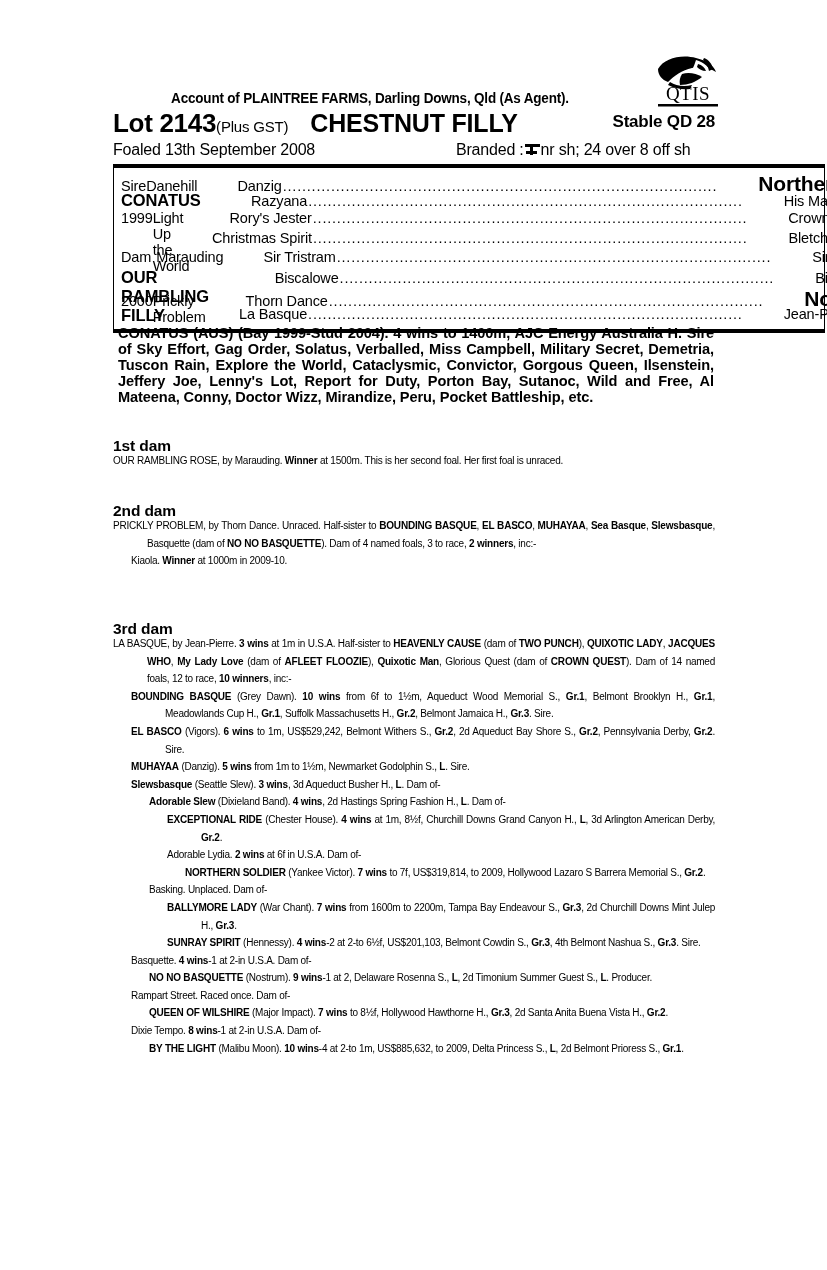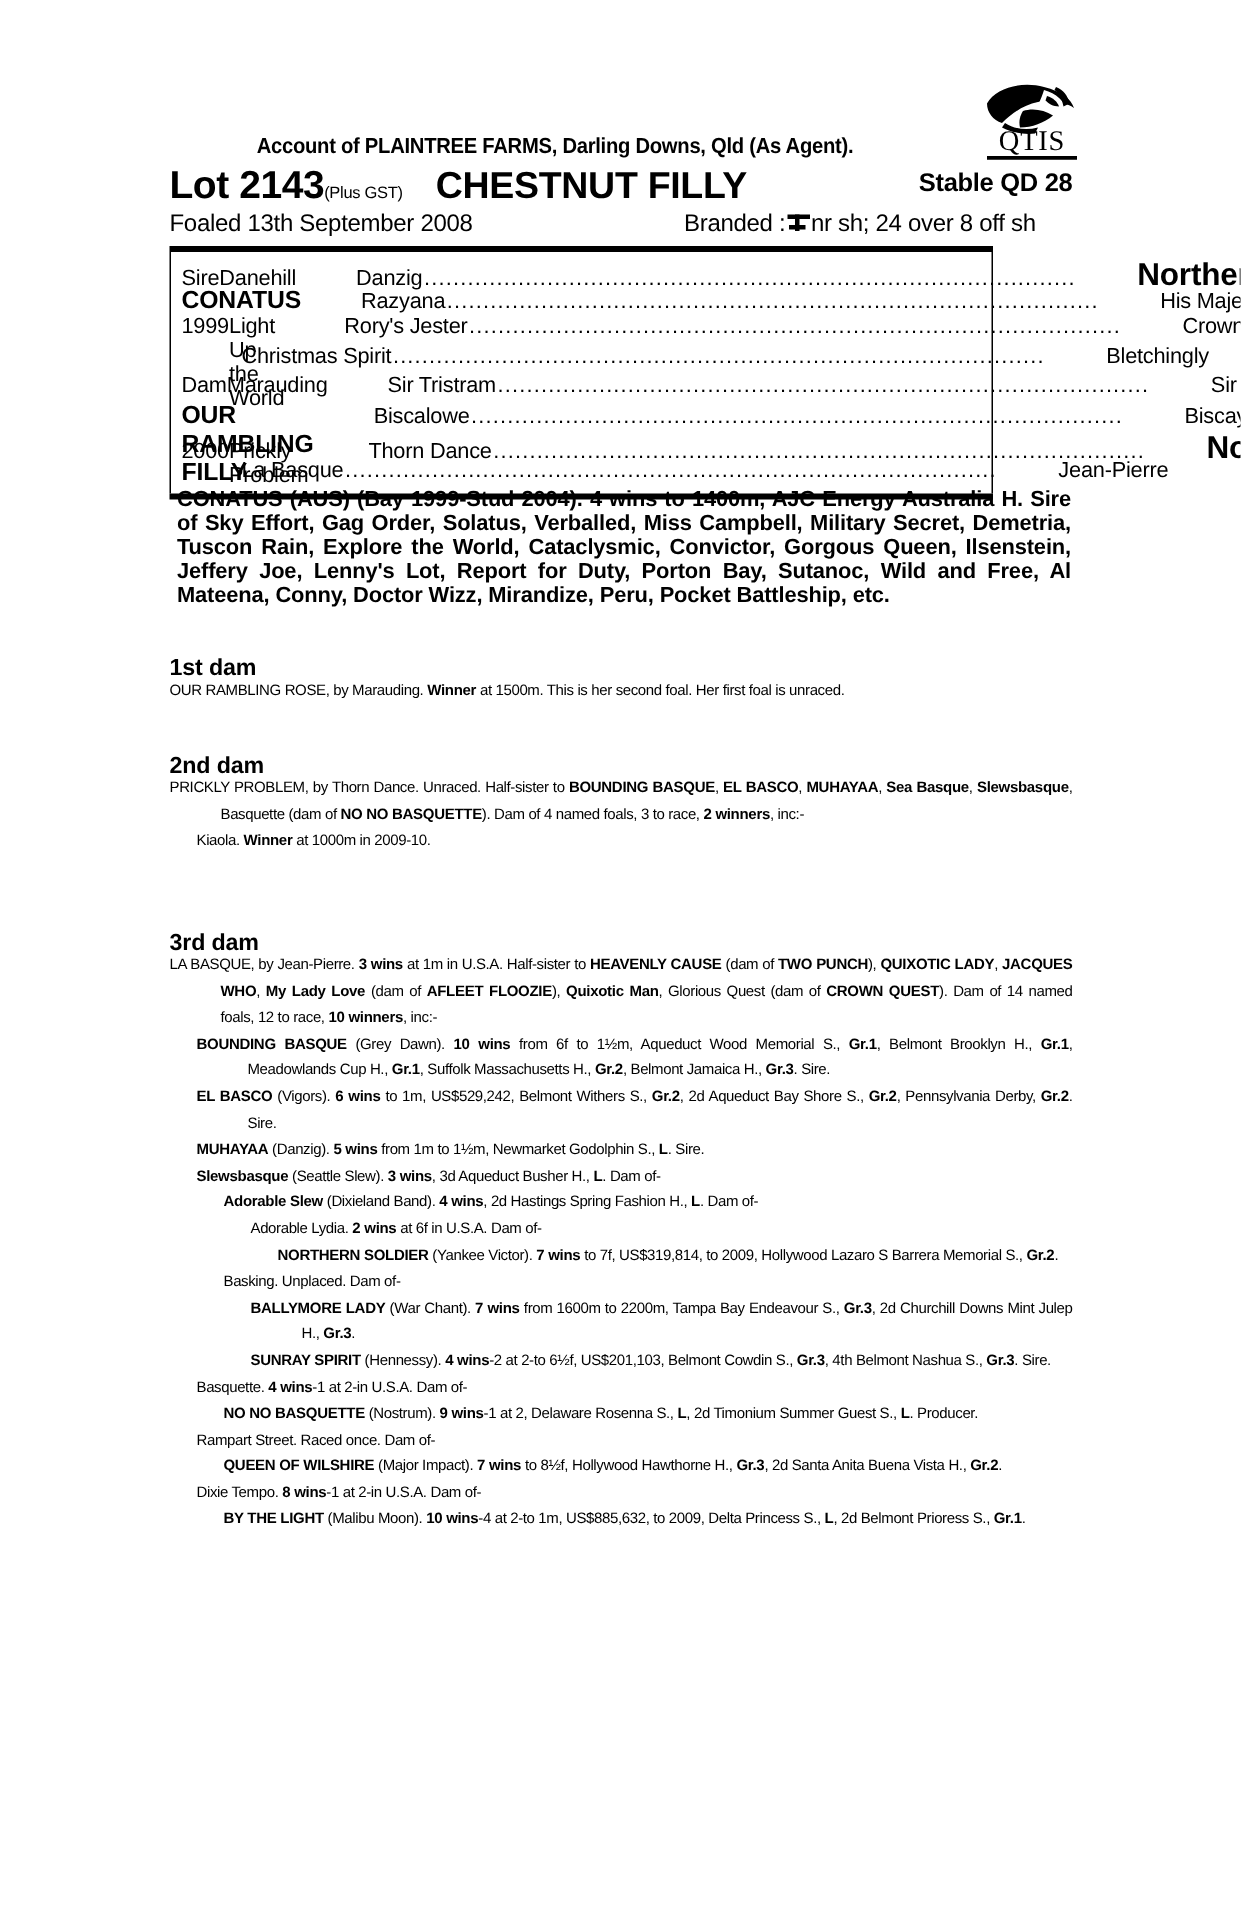--- a/index.html
+++ b/index.html
@@ -50,21 +50,21 @@
     top: 108px;
     width: 602px;
     height: 30px;
   }
   .lot-no {
     font-weight: bold;
     font-size: 26px;
     letter-spacing: -0.3px;
   }
   .plus-gst {
-    font-size: 11px;
+    font-size: 15px;
     font-weight: normal;
     letter-spacing: -0.2px;
   }
   .colour-sex {
     font-weight: bold;
     font-size: 25px;
     letter-spacing: -0.2px;
     margin-left: 22px;
   }
   .stable {
@@ -119,21 +119,21 @@
     width: 11px;
     height: 2.5px;
     background: #000;
   }
 
   
   .ped-wrap {
     position: absolute;
     left: 113px;
     top: 164px;
-    width: 549px;
+    width: 712px;
   }
   .ped-rule-top {
     height: 4px;
     background: #000;
   }
   .ped-rule-bottom {
     height: 4px;
     background: #000;
   }
   .ped-box {
@@ -362,20 +362,21 @@
   <div class="blk" style="top:620px">
     <div class="section-head">3rd dam</div>
   </div>
   <div class="blk" style="top:635px" id="dam3-body">
       <div class="body-txt hang1">LA BASQUE, by Jean-Pierre. <b>3 wins</b> at 1m in U.S.A. Half-sister to <b>HEAVENLY CAUSE</b> (dam of <b>TWO PUNCH</b>), <b>QUIXOTIC LADY</b>, <b>JACQUES WHO</b>, <b>My Lady Love</b> (dam of <b>AFLEET FLOOZIE</b>), <b>Quixotic Man</b>, Glorious Quest (dam of <b>CROWN QUEST</b>). Dam of 14 named foals, 12 to race, <b>10 winners</b>, inc:-</div>
       <div class="body-txt hang3"><b>BOUNDING BASQUE</b> (Grey Dawn). <b>10 wins</b> from 6f to 1½m, Aqueduct Wood Memorial S., <b>Gr.1</b>, Belmont Brooklyn H., <b>Gr.1</b>, Meadowlands Cup H., <b>Gr.1</b>, Suffolk Massachusetts H., <b>Gr.2</b>, Belmont Jamaica H., <b>Gr.3</b>. Sire.</div>
       <div class="body-txt hang3"><b>EL BASCO</b> (Vigors). <b>6 wins</b> to 1m, US$529,242, Belmont Withers S., <b>Gr.2</b>, 2d Aqueduct Bay Shore S., <b>Gr.2</b>, Pennsylvania Derby, <b>Gr.2</b>. Sire.</div>
       <div class="body-txt hang3"><b>MUHAYAA</b> (Danzig). <b>5 wins</b> from 1m to 1½m, Newmarket Godolphin S., <b>L</b>. Sire.</div>
       <div class="body-txt hang3"><b>Slewsbasque</b> (Seattle Slew). <b>3 wins</b>, 3d Aqueduct Busher H., <b>L</b>. Dam of-</div>
       <div class="body-txt hang4"><b>Adorable Slew</b> (Dixieland Band). <b>4 wins</b>, 2d Hastings Spring Fashion H., <b>L</b>. Dam of-</div>
+      <div class="body-txt hang5"><b>EXCEPTIONAL RIDE</b> (Chester House). <b>4 wins</b> at 1m, 8½f, Churchill Downs Grand Canyon H., <b>L</b>, 3d Arlington American Derby, <b>Gr.2</b>.</div>
       <div class="body-txt hang5">Adorable Lydia. <b>2 wins</b> at 6f in U.S.A. Dam of-</div>
       <div class="body-txt hang6"><b>NORTHERN SOLDIER</b> (Yankee Victor). <b>7 wins</b> to 7f, US$319,814, to 2009, Hollywood Lazaro S Barrera Memorial S., <b>Gr.2</b>.</div>
       <div class="body-txt hang4">Basking. Unplaced. Dam of-</div>
       <div class="body-txt hang5"><b>BALLYMORE LADY</b> (War Chant). <b>7 wins</b> from 1600m to 2200m, Tampa Bay Endeavour S., <b>Gr.3</b>, 2d Churchill Downs Mint Julep H., <b>Gr.3</b>.</div>
       <div class="body-txt hang5"><b>SUNRAY SPIRIT</b> (Hennessy). <b>4 wins</b>-2 at 2-to 6½f, US$201,103, Belmont Cowdin S., <b>Gr.3</b>, 4th Belmont Nashua S., <b>Gr.3</b>. Sire.</div>
       <div class="body-txt hang3">Basquette. <b>4 wins</b>-1 at 2-in U.S.A. Dam of-</div>
       <div class="body-txt hang4"><b>NO NO BASQUETTE</b> (Nostrum). <b>9 wins</b>-1 at 2, Delaware Rosenna S., <b>L</b>, 2d Timonium Summer Guest S., <b>L</b>. Producer.</div>
       <div class="body-txt hang3">Rampart Street. Raced once. Dam of-</div>
       <div class="body-txt hang4"><b>QUEEN OF WILSHIRE</b> (Major Impact). <b>7 wins</b> to 8½f, Hollywood Hawthorne H., <b>Gr.3</b>, 2d Santa Anita Buena Vista H., <b>Gr.2</b>.</div>
       <div class="body-txt hang3">Dixie Tempo. <b>8 wins</b>-1 at 2-in U.S.A. Dam of-</div>

